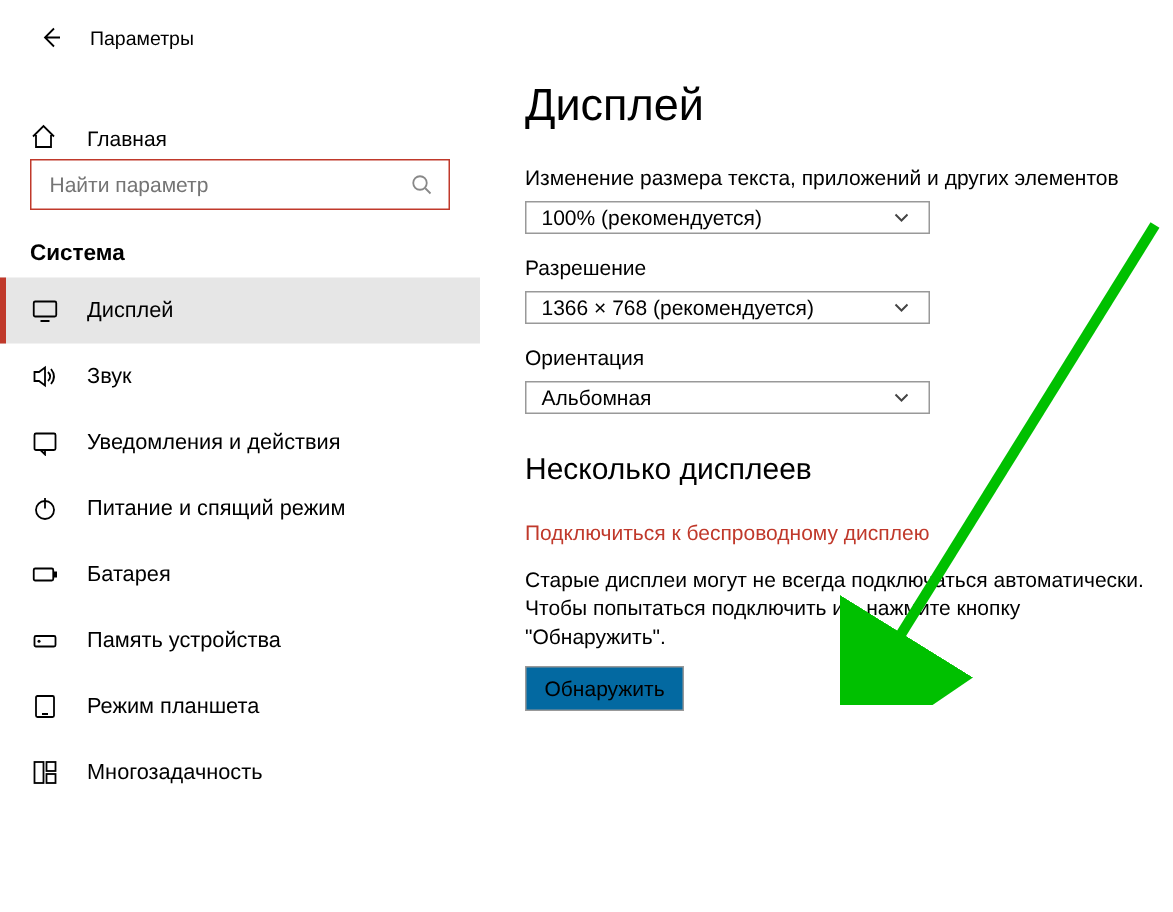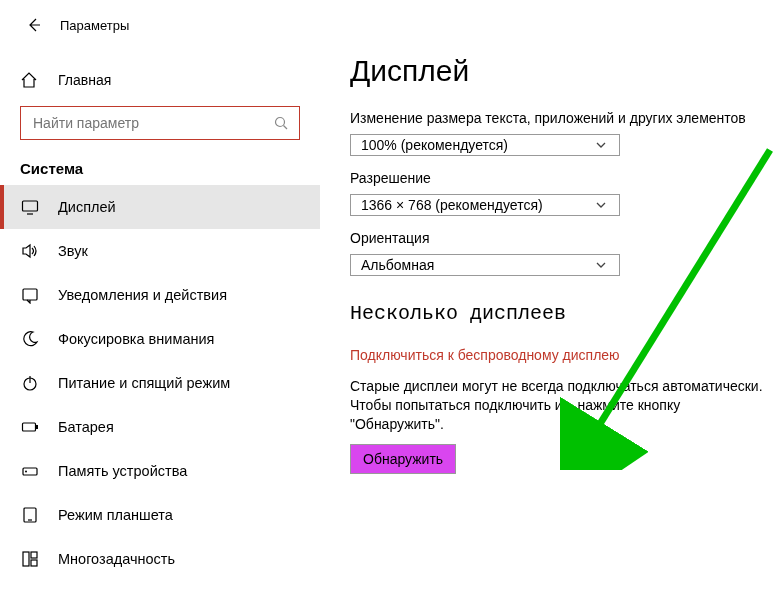--- a/index.html
+++ b/index.html
@@ -29,21 +29,21 @@
   }
   .back-btn {
     width: 28px; height: 28px;
     display: flex; align-items: center; justify-content: center;
     margin-right: 12px;
     cursor: pointer;
   }
   .sb-title { font-size: 13px; }
   .home-row {
     display: flex;
-    align-items: center;
+    align-items: flex-end;
     padding: 0 20px;
     height: 40px;
   }
   .home-row .icon { width: 20px; margin-right: 18px; display:flex; align-items:center; }
   .search-wrap { padding: 6px 20px 10px 20px; }
   .search {
     border: 1px solid #c0392b;
     height: 34px;
     display: flex;
     align-items: center;
@@ -89,21 +89,20 @@
   }
   .main h1 {
     font-weight: 400;
     font-size: 30px;
     margin: 30px 0 22px 0;
   }
   .main h2 {
     font-weight: 400;
     font-size: 20px;
     margin: 26px 0 22px 0;
-    font-family: Liberation Mono, monospace;
   }
   .field-label { font-size: 14px; margin: 14px 0 8px 0; }
   .select {
     border: 1px solid #999;
     height: 22px;
     width: 270px;
     display: flex;
     align-items: center;
     justify-content: space-between;
     padding: 0 10px;
@@ -113,21 +112,21 @@
   .select .chev { width: 14px; display:flex; }
   .link {
     color: #c0392b;
     font-size: 14px;
     margin: 16px 0 0 0;
     cursor: pointer;
   }
   .info { font-size: 14px; margin: 14px 0 10px 0; line-height: 1.35; max-width: 420px; }
   .btn {
     border: 1px solid #999;
-    background: #d946ef;
+    background: #0369a1;
     padding: 6px 12px;
     font-size: 14px;
     display: inline-block;
     cursor: pointer;
   }
   svg { display: block; }
   .arrow-annotation {
     position: absolute;
     pointer-events: none;
   }
@@ -195,28 +194,20 @@
           <svg width="18" height="18" viewBox="0 0 18 18">
               <rect x="2" y="3" width="14" height="11" rx="1" stroke="#000" stroke-width="1.2" fill="none"></rect>
               <path d="M6 14 L9 17 L9 14" stroke="#000" stroke-width="1.2" fill="none"></path>
             </svg>
         </span>
         <span class="label">Уведомления и действия</span>
       </li>
       <li>
         <span class="icon">
           <svg width="18" height="18" viewBox="0 0 18 18">
-              <path d="M12 2 A7 7 0 1 0 16 12 A5 5 0 0 1 12 2 Z" stroke="#000" stroke-width="1.2" fill="none"></path>
-            </svg>
-        </span>
-        <span class="label">Фокусировка внимания</span>
-      </li>
-      <li>
-        <span class="icon">
-          <svg width="18" height="18" viewBox="0 0 18 18">
               <circle cx="9" cy="10" r="6" stroke="#000" stroke-width="1.2" fill="none"></circle>
               <line x1="9" y1="2" x2="9" y2="9" stroke="#000" stroke-width="1.2"></line>
             </svg>
         </span>
         <span class="label">Питание и спящий режим</span>
       </li>
       <li>
         <span class="icon">
           <svg width="18" height="18" viewBox="0 0 18 18">
               <rect x="1.5" y="5" width="13" height="8" rx="1" stroke="#000" stroke-width="1.2" fill="none"></rect>

